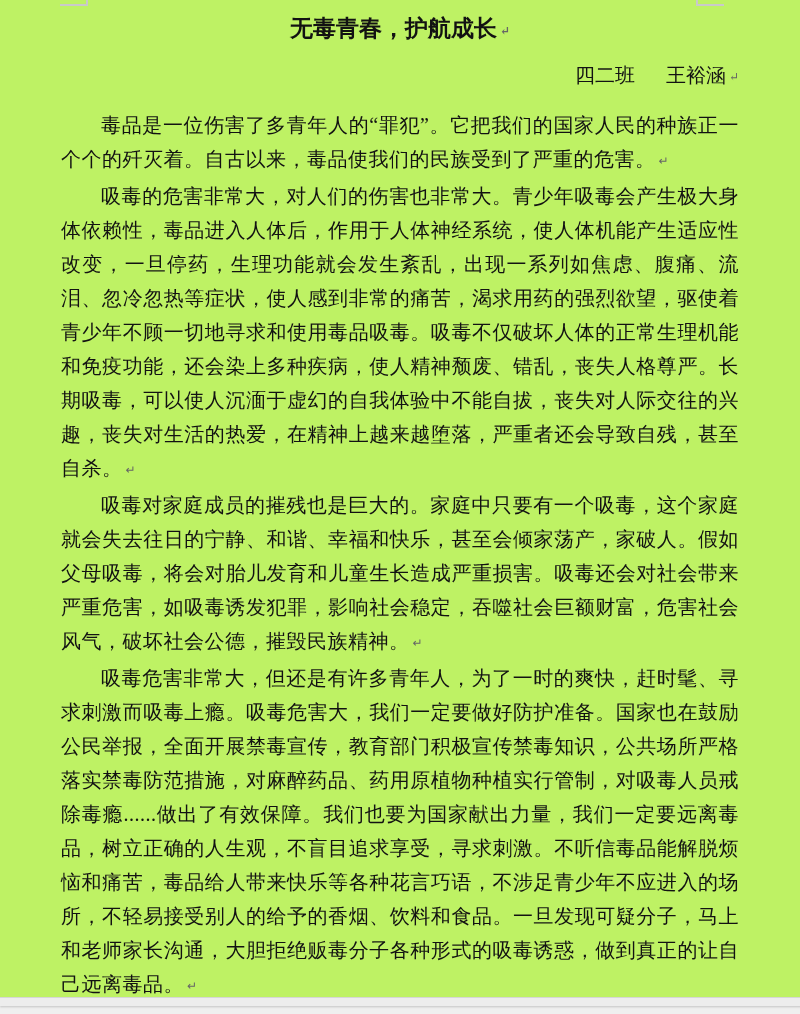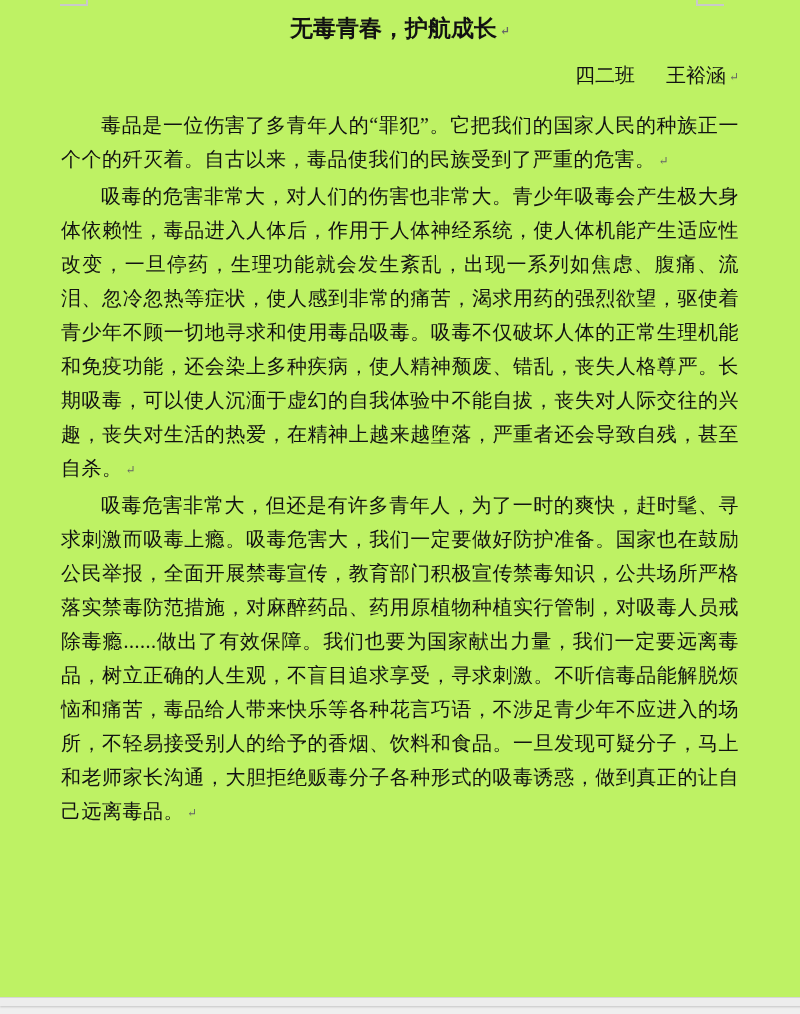--- a/index.html
+++ b/index.html
@@ -72,20 +72,21 @@
   }
   .para {
     margin: 0;
     font-size: 20px;
     line-height: 34px;
     text-align: justify;
     text-justify: inter-ideograph;
     text-indent: 2em;
     letter-spacing: 0.5px;
     word-break: break-all;
+    font-family: Liberation Serif, serif;
   }
   .pmark {
     display: inline-block;
     font-size: 12px;
     color: #666;
     margin-left: 3px;
     text-indent: 0;
     transform: translateY(-1px);
   }
   .page-bottom-gap {
@@ -113,20 +114,21 @@
         <span>无毒青春，护航成长</span><span class="pmark">↵</span>
       </div>
 
       <div class="byline">
         <span class="class-name">四二班</span><span class="author">王裕涵</span><span class="pmark">↵</span>
       </div>
 
       <div class="body-text">
         <p class="para"><span>毒品是一位伤害了多青年人的“罪犯”。它把我们的国家人民的种族正一个个的歼灭着。自古以来，毒品使我们的民族受到了严重的危害。</span><span class="pmark">↵</span></p>
         <p class="para"><span>吸毒的危害非常大，对人们的伤害也非常大。青少年吸毒会产生极大身体依赖性，毒品进入人体后，作用于人体神经系统，使人体机能产生适应性改变，一旦停药，生理功能就会发生紊乱，出现一系列如焦虑、腹痛、流泪、忽冷忽热等症状，使人感到非常的痛苦，渴求用药的强烈欲望，驱使着青少年不顾一切地寻求和使用毒品吸毒。吸毒不仅破坏人体的正常生理机能和免疫功能，还会染上多种疾病，使人精神颓废、错乱，丧失人格尊严。长期吸毒，可以使人沉湎于虚幻的自我体验中不能自拔，丧失对人际交往的兴趣，丧失对生活的热爱，在精神上越来越堕落，严重者还会导致自残，甚至自杀。</span><span class="pmark">↵</span></p>
+        <p class="para"><span>吸毒对家庭成员的摧残也是巨大的。家庭中只要有一个吸毒，这个家庭就会失去往日的宁静、和谐、幸福和快乐，甚至会倾家荡产，家破人。假如父母吸毒，将会对胎儿发育和儿童生长造成严重损害。吸毒还会对社会带来严重危害，如吸毒诱发犯罪，影响社会稳定，吞噬社会巨额财富，危害社会风气，破坏社会公德，摧毁民族精神。</span><span class="pmark">↵</span></p>
         <p class="para"><span>吸毒危害非常大，但还是有许多青年人，为了一时的爽快，赶时髦、寻求刺激而吸毒上瘾。吸毒危害大，我们一定要做好防护准备。国家也在鼓励公民举报，全面开展禁毒宣传，教育部门积极宣传禁毒知识，公共场所严格落实禁毒防范措施，对麻醉药品、药用原植物种植实行管制，对吸毒人员戒除毒瘾......做出了有效保障。我们也要为国家献出力量，我们一定要远离毒品，树立正确的人生观，不盲目追求享受，寻求刺激。不听信毒品能解脱烦恼和痛苦，毒品给人带来快乐等各种花言巧语，不涉足青少年不应进入的场所，不轻易接受别人的给予的香烟、饮料和食品。一旦发现可疑分子，马上和老师家长沟通，大胆拒绝贩毒分子各种形式的吸毒诱惑，做到真正的让自己远离毒品。</span><span class="pmark">↵</span></p>
         <p class="para"></p>
       </div>
 
     </div>
 
     <div class="page-bottom-gap"></div>
   </div>
 </div>
 

